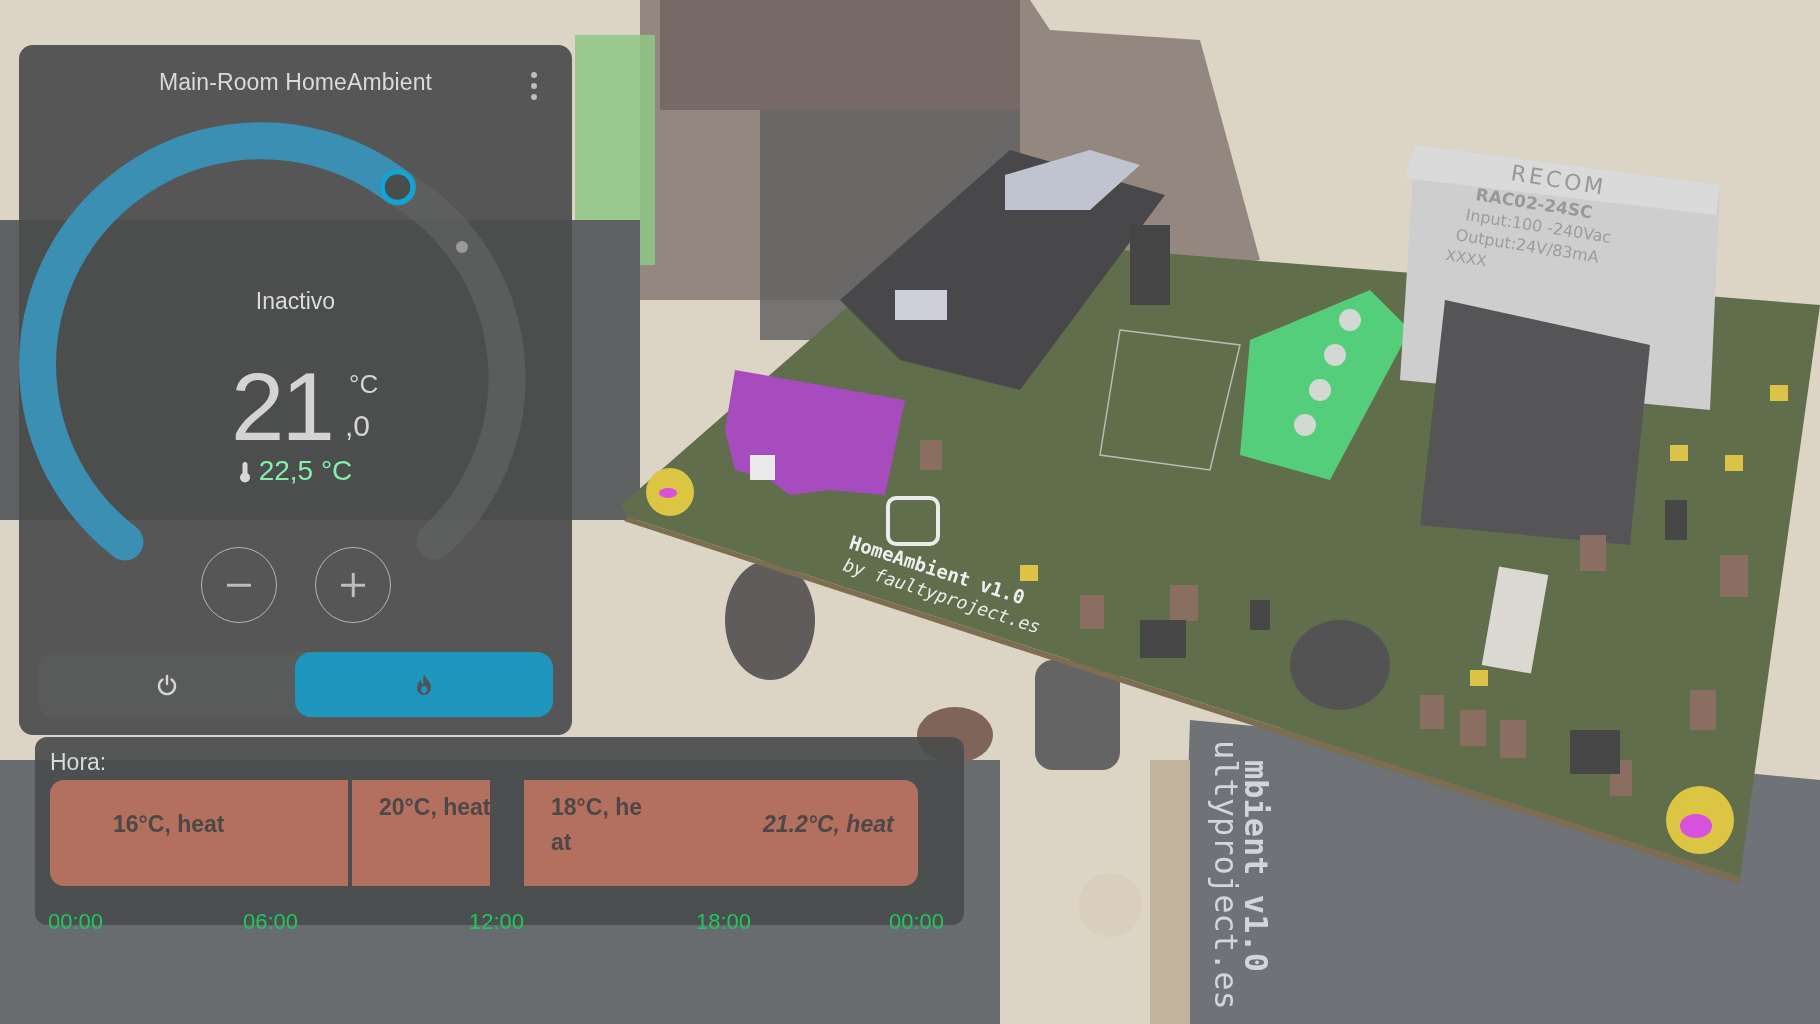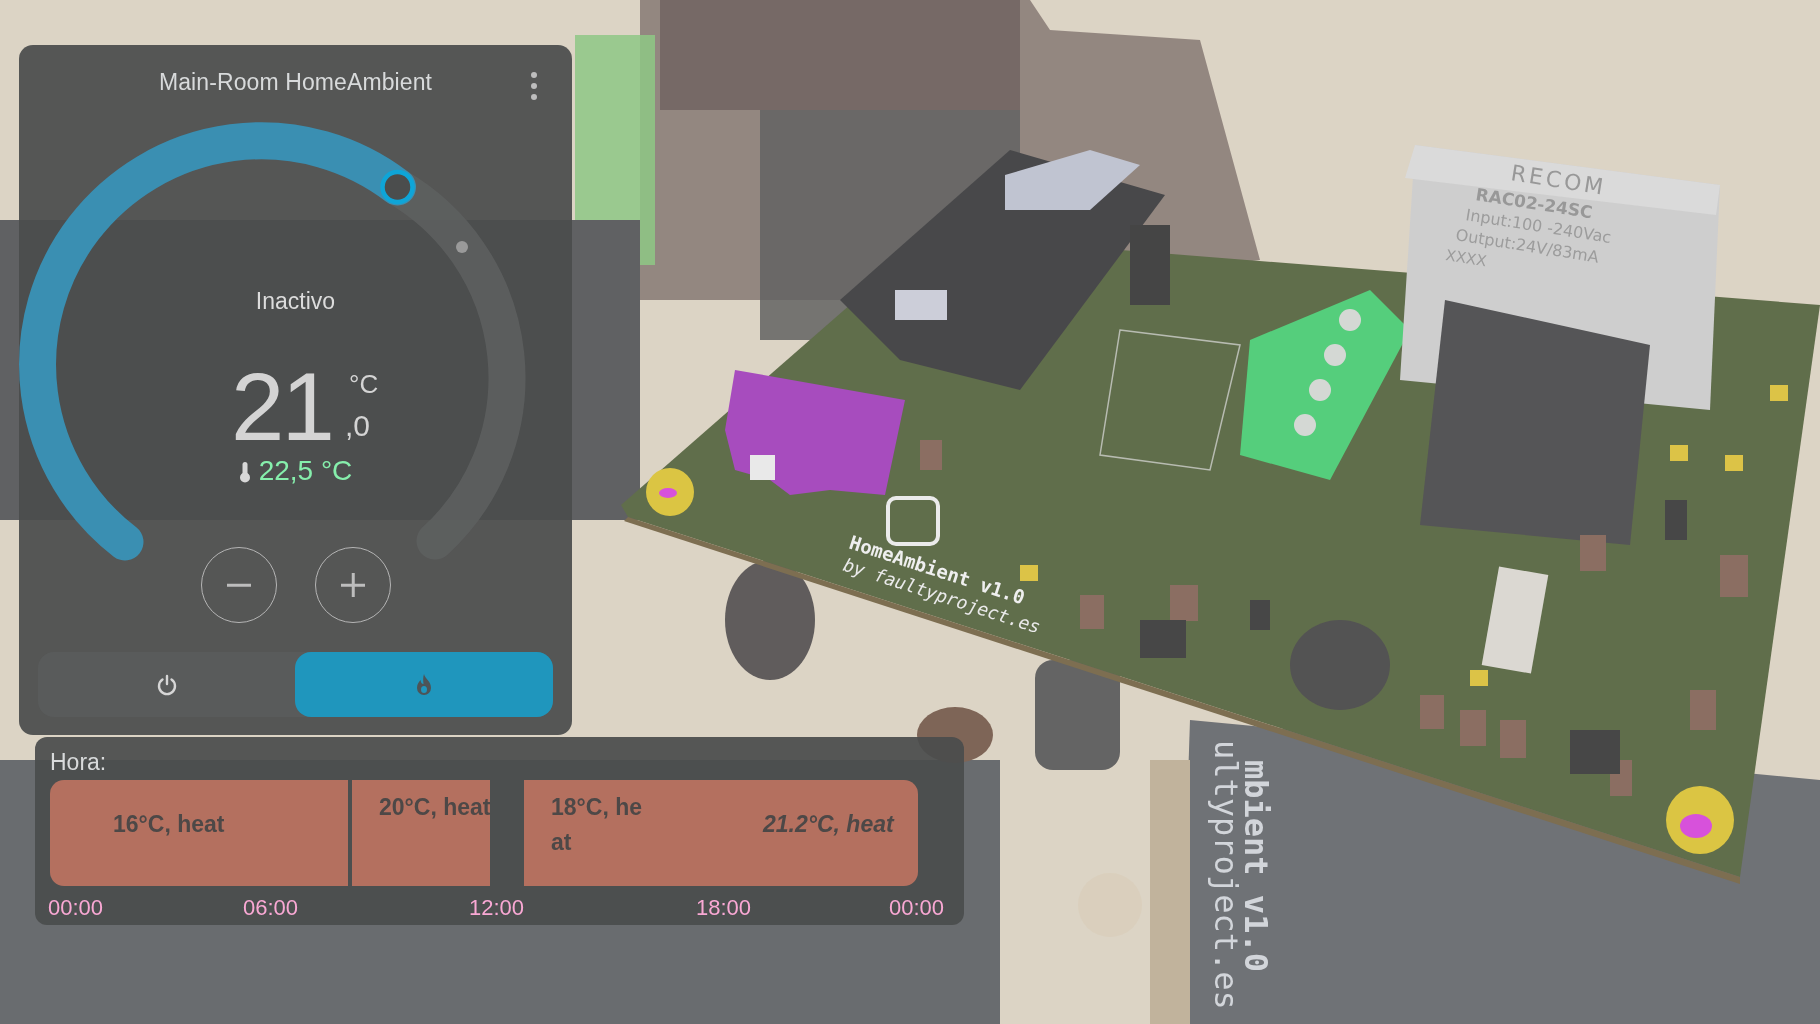--- a/index.html
+++ b/index.html
@@ -62,21 +62,21 @@
     .sched-label { position: absolute; left: 15px; top: 12px; font-size: 23px; color: #d8dadb; }
     .sched-bar { position: absolute; left: 15px; top: 43px; width: 904px; height: 106px; }
     .slot {
       position: absolute; top: 0; height: 106px; background: #b4705f;
       color: #4d4847; font-weight: bold; font-size: 23px; line-height: 35px;
       cursor: pointer; overflow: hidden;
     }
     .slot .slot-text { position: absolute; }
     .slot.first { border-radius: 14px 0 0 14px; }
     .slot.last { border-radius: 0 14px 14px 0; }
-    .tick { position: absolute; top: 158px; font-size: 22px; color: #f9a8d4; }
+    .tick { position: absolute; top: 172px; font-size: 22px; color: #22c55e; }
   </style>
 </head>
 <body>
 
 <div class="bg">
   <svg width="1820" height="1024" viewBox="0 0 1820 1024">
 
     <rect x="0" y="0" width="1820" height="1024" fill="#d8cebd"></rect>
 
     <polygon points="640,0 1030,0 1050,30 1200,40 1260,260 940,300 640,300" fill="#6a5a55" opacity="0.75"></polygon>

